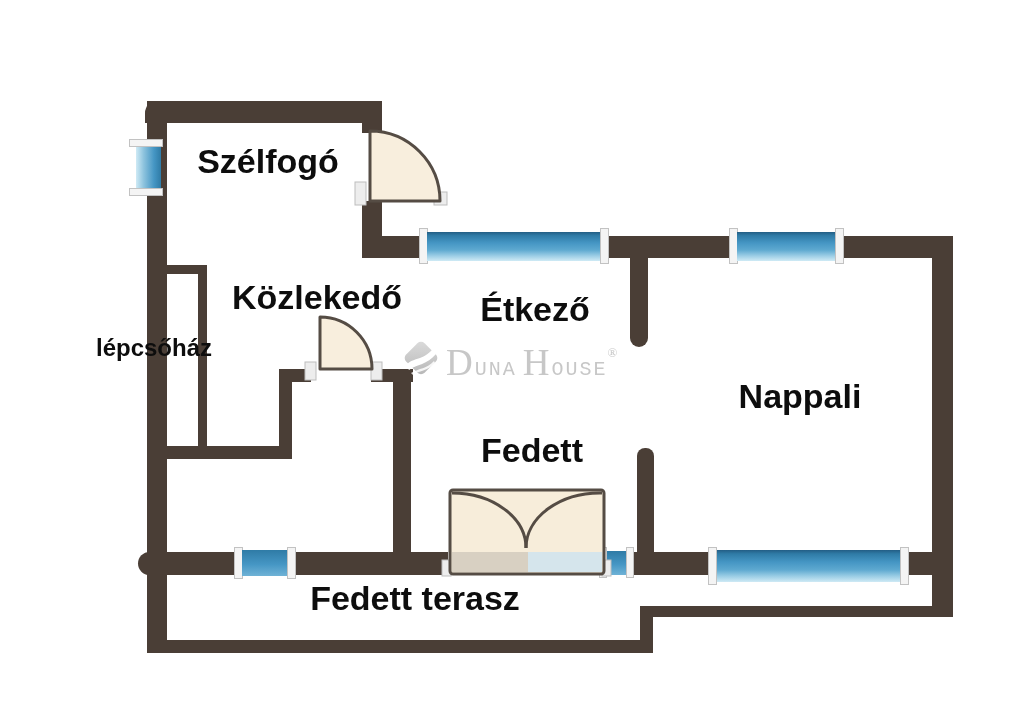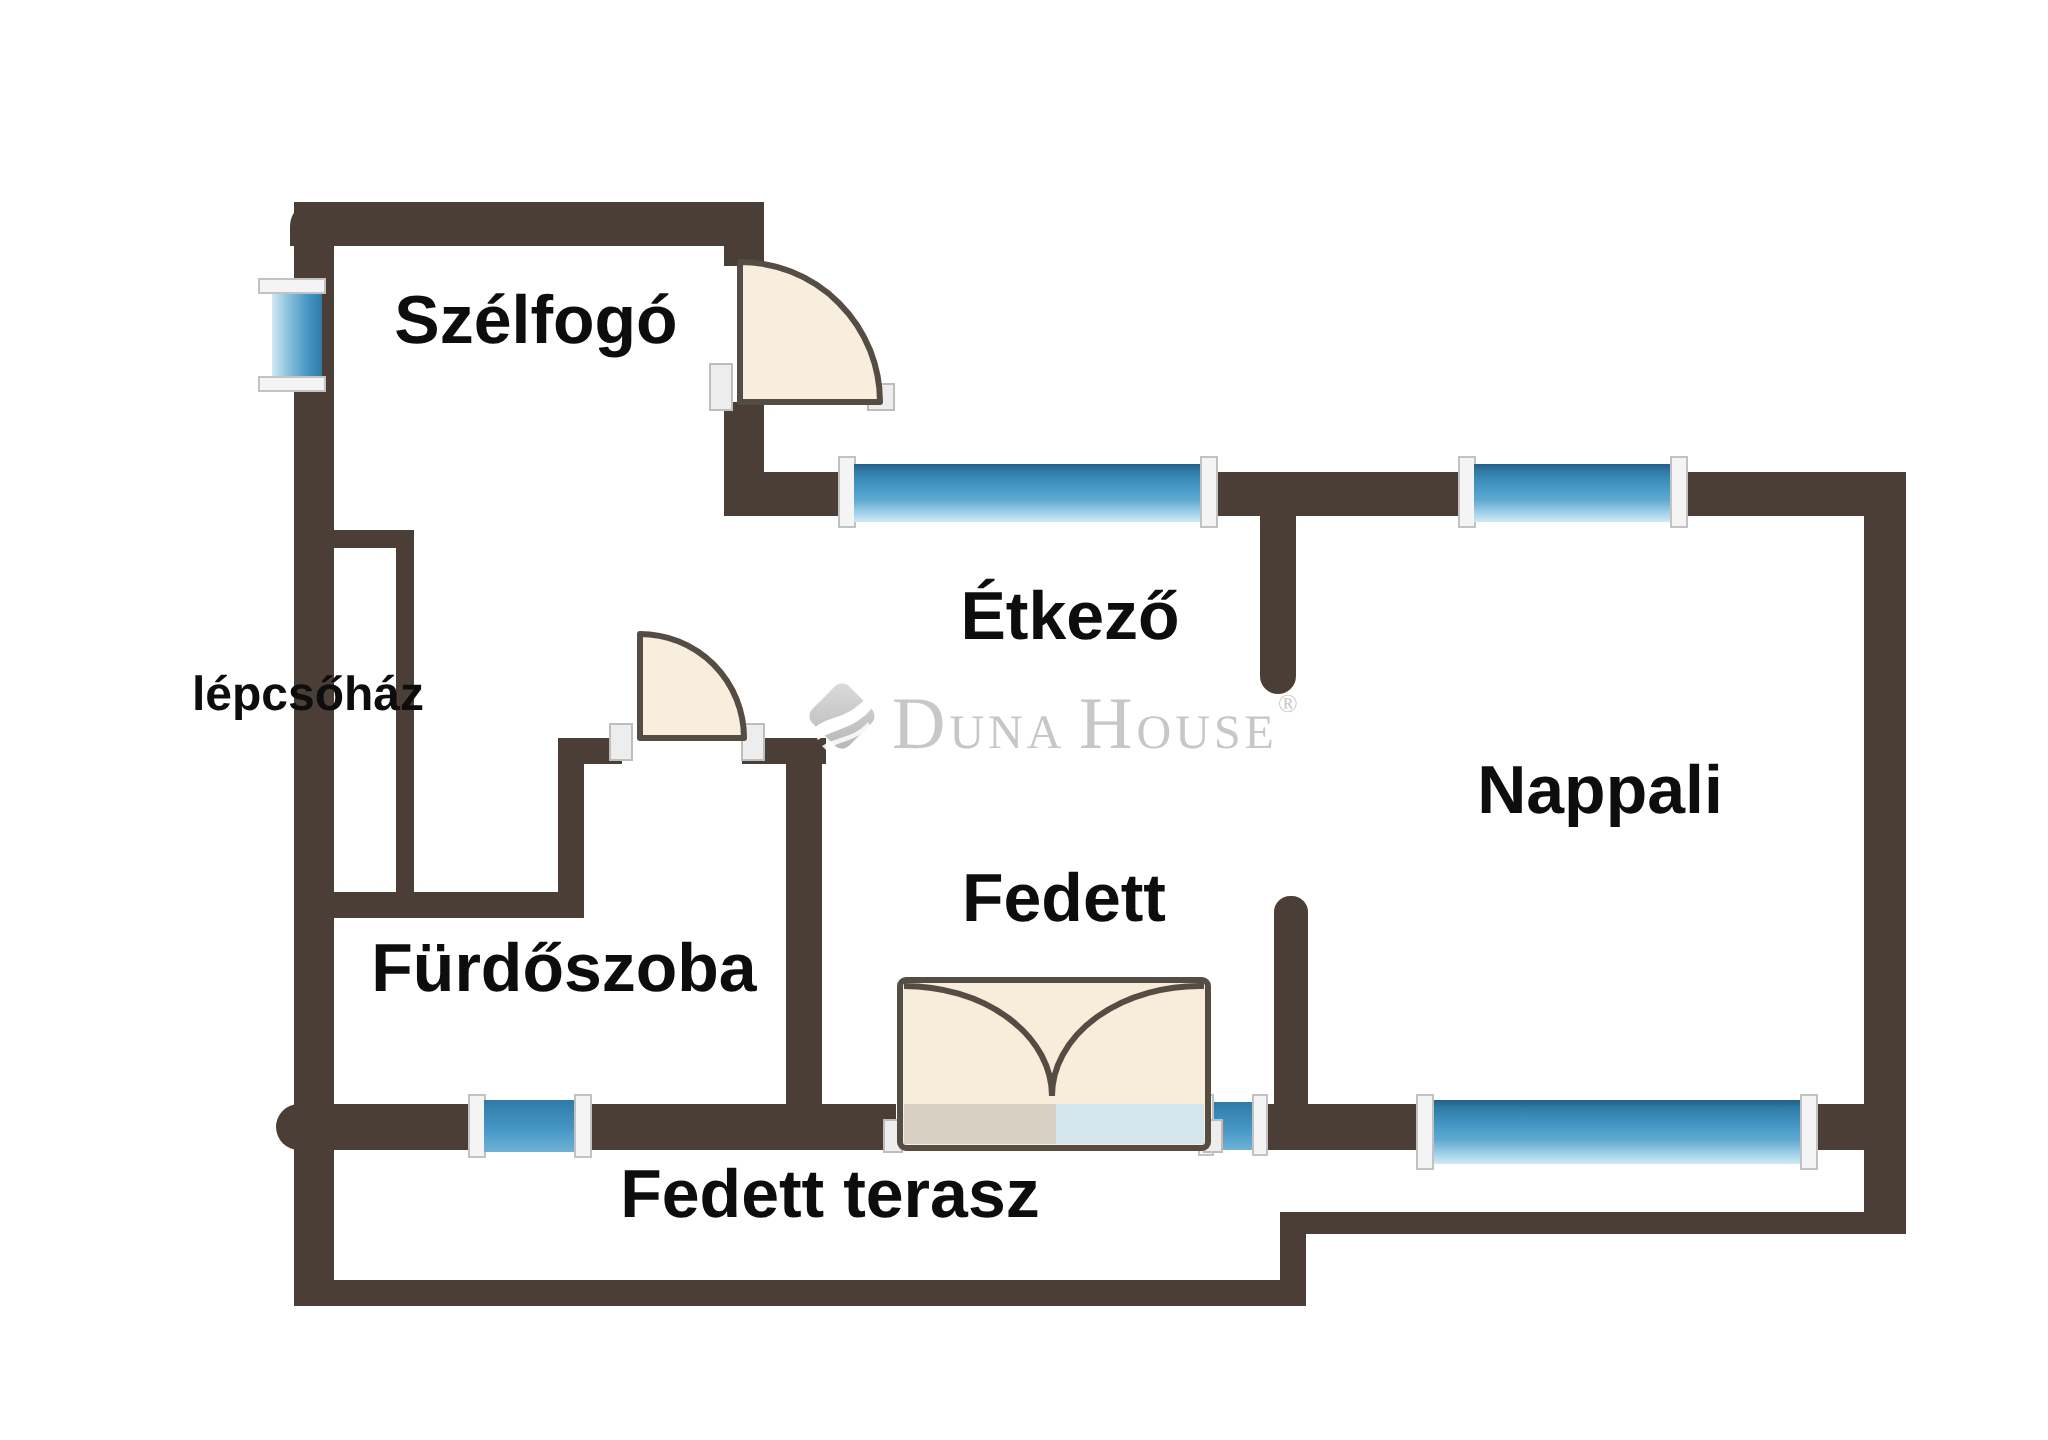--- a/index.html
+++ b/index.html
@@ -13,21 +13,21 @@
   .glass.s{background:linear-gradient(180deg,#2f7ba6 0%,#4596c4 55%,#6fb2d6 100%);}
   .cap{position:absolute;background:#f4f4f4;border:1px solid #c2c2c2;box-sizing:border-box;}
   .label{position:absolute;transform:translate(-50%,-50%);font-weight:bold;font-size:34px;
          color:#0d0d0d;white-space:nowrap;z-index:30;}
   .label.small{font-size:24px;}
   .doors{position:absolute;left:0;top:0;z-index:20;pointer-events:none;}
   .watermark{position:absolute;z-index:1;}
   .wm-text{position:absolute;left:446px;top:341px;color:#c7c7c7;
            font-family:"Liberation Serif",serif;letter-spacing:2px;white-space:nowrap;}
   .wm-big{font-size:37px;}
-  .wm-small{font-size:24px;}
+  .wm-small{font-size:20px;font-family:Liberation Mono, monospace;}
   .wm-reg{font-size:13px;vertical-align:18px;letter-spacing:0;}
 </style>
 </head>
 <body>
 
 <div class="stage">
 
   <div class="watermark">
     <svg width="48" height="48" style="position:absolute;left:397px;top:334px">
       <defs>
@@ -117,20 +117,20 @@
       <rect x="602" y="560" width="9" height="16" fill="#ededed" stroke="#bdbdbd"></rect>
       <rect x="450" y="490" width="154" height="84" rx="3" fill="#f7edda" stroke="#554c44" stroke-width="3"></rect>
       <rect x="452" y="552" width="76" height="20" fill="#d8d0c2"></rect>
       <rect x="528" y="552" width="74" height="20" fill="#d5e5ec"></rect>
       <path d="M452,493 A74,55 0 0 1 526,548" fill="none" stroke="#554c44" stroke-width="3"></path>
       <path d="M602,493 A74,55 0 0 0 526,548" fill="none" stroke="#554c44" stroke-width="3"></path>
     </g>
   </svg>
 
   <div class="label" style="left:268px;top:161px;text-align:center;">Szélfogó</div>
+  <div class="label" style="left:317px;top:297px;">Közlekedő</div>
   <div class="label" style="left:535px;top:309px;">Étkező</div>
   <div class="label" style="left:800px;top:396px;">Nappali</div>
   <div class="label" style="left:532px;top:450px;">Fedett</div>
-  <div class="label" style="left:282px;top:485px;">Fürdőszoba</div>
   <div class="label small" style="left:154px;top:348px;">lépcsőház</div>
   <div class="label" style="left:415px;top:598px;">Fedett terasz</div>
 
 </div>
 
 </body></html>

